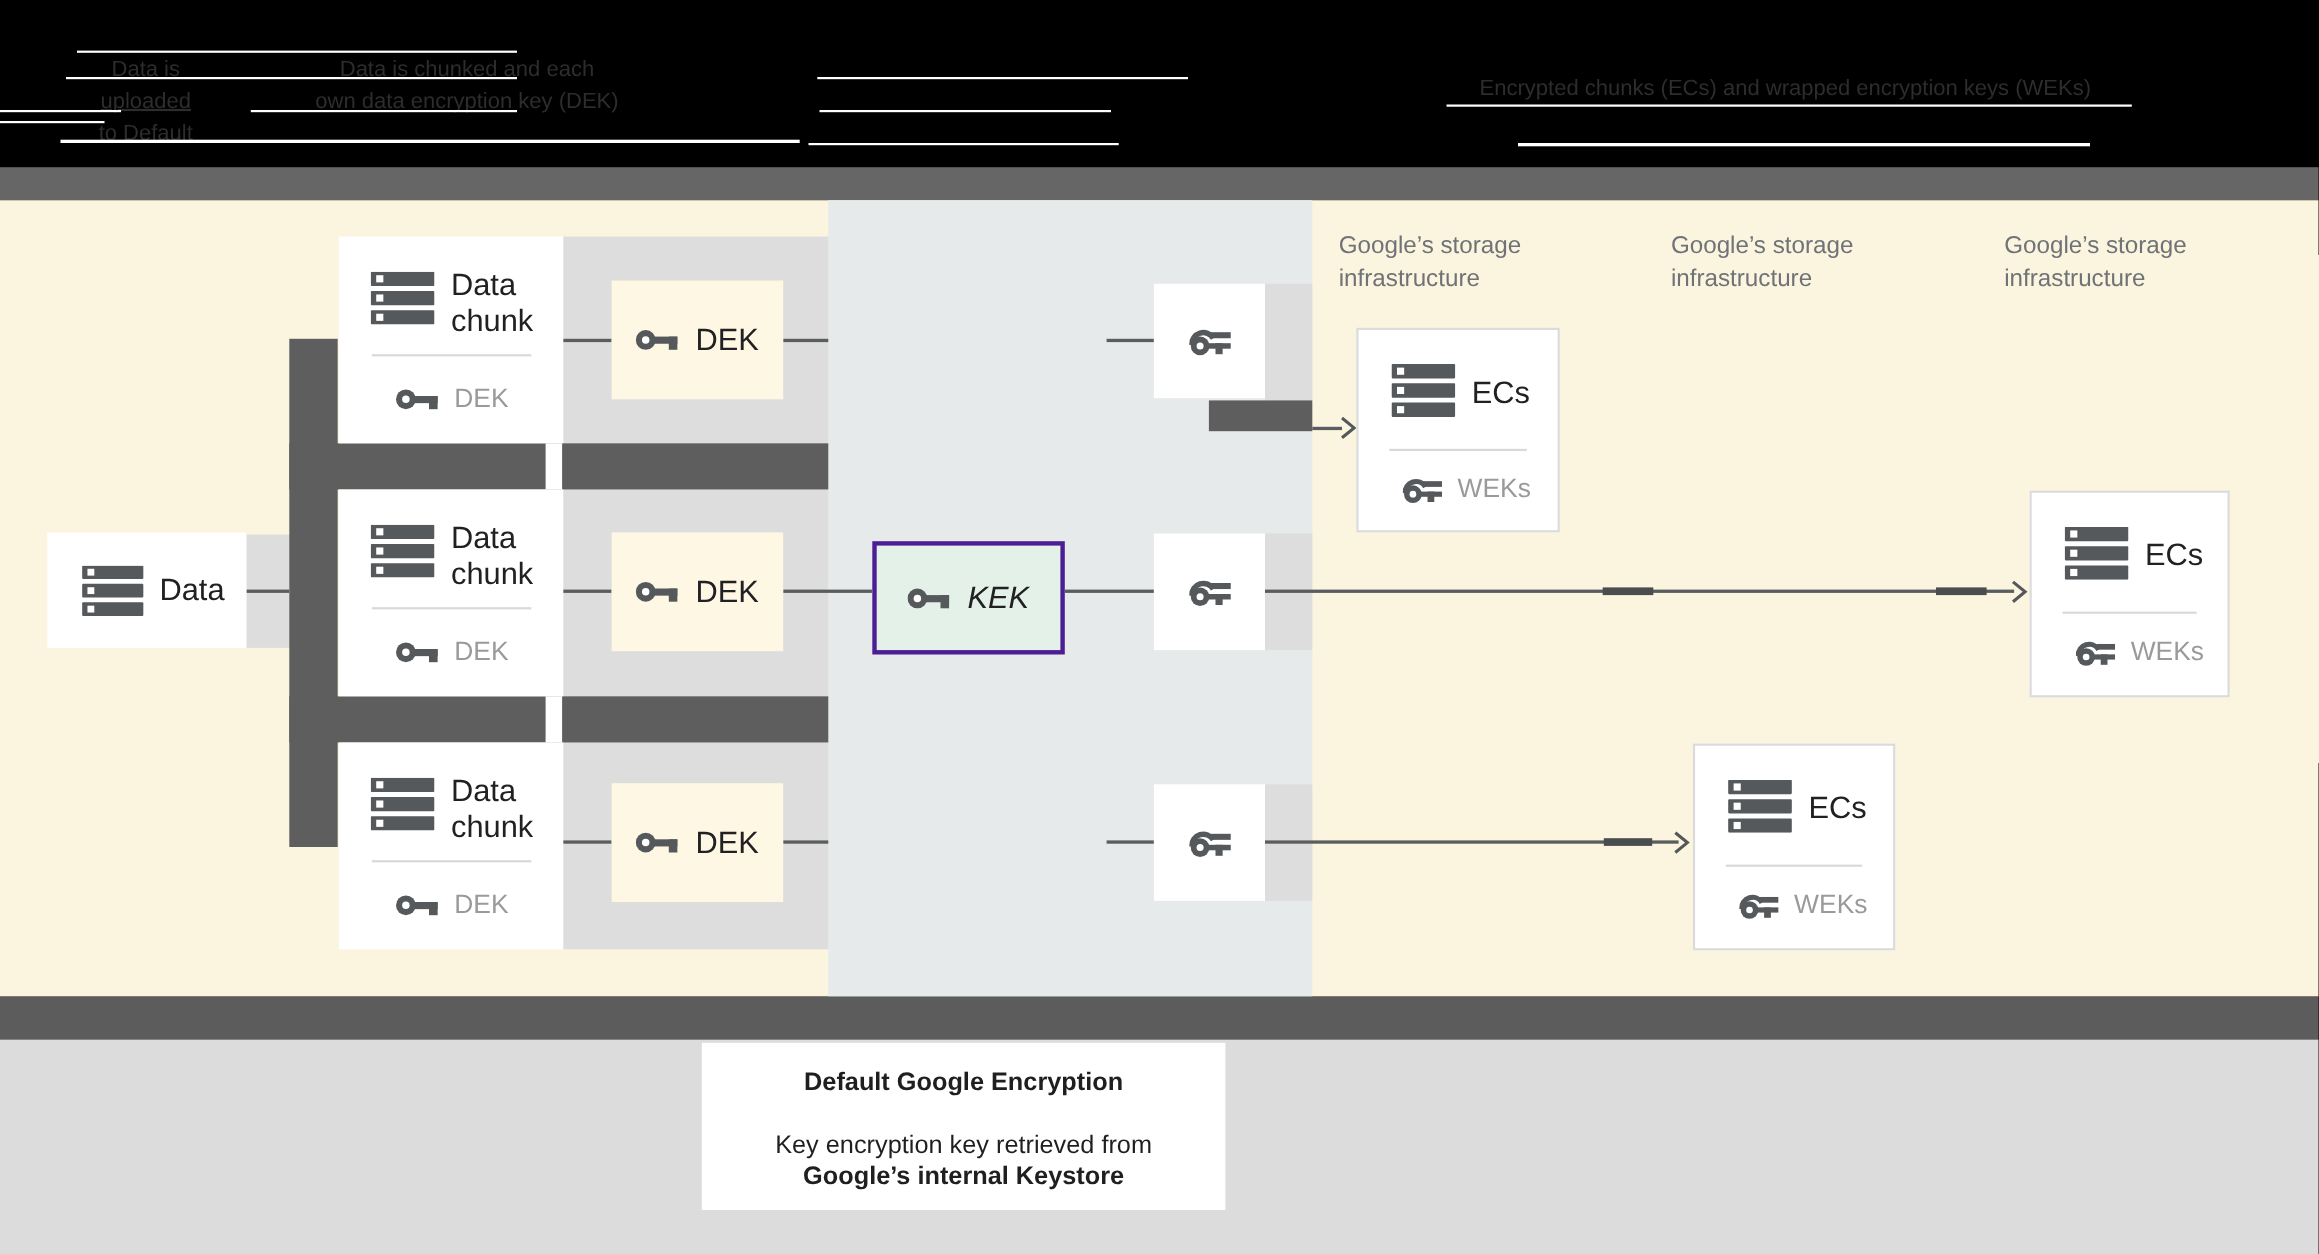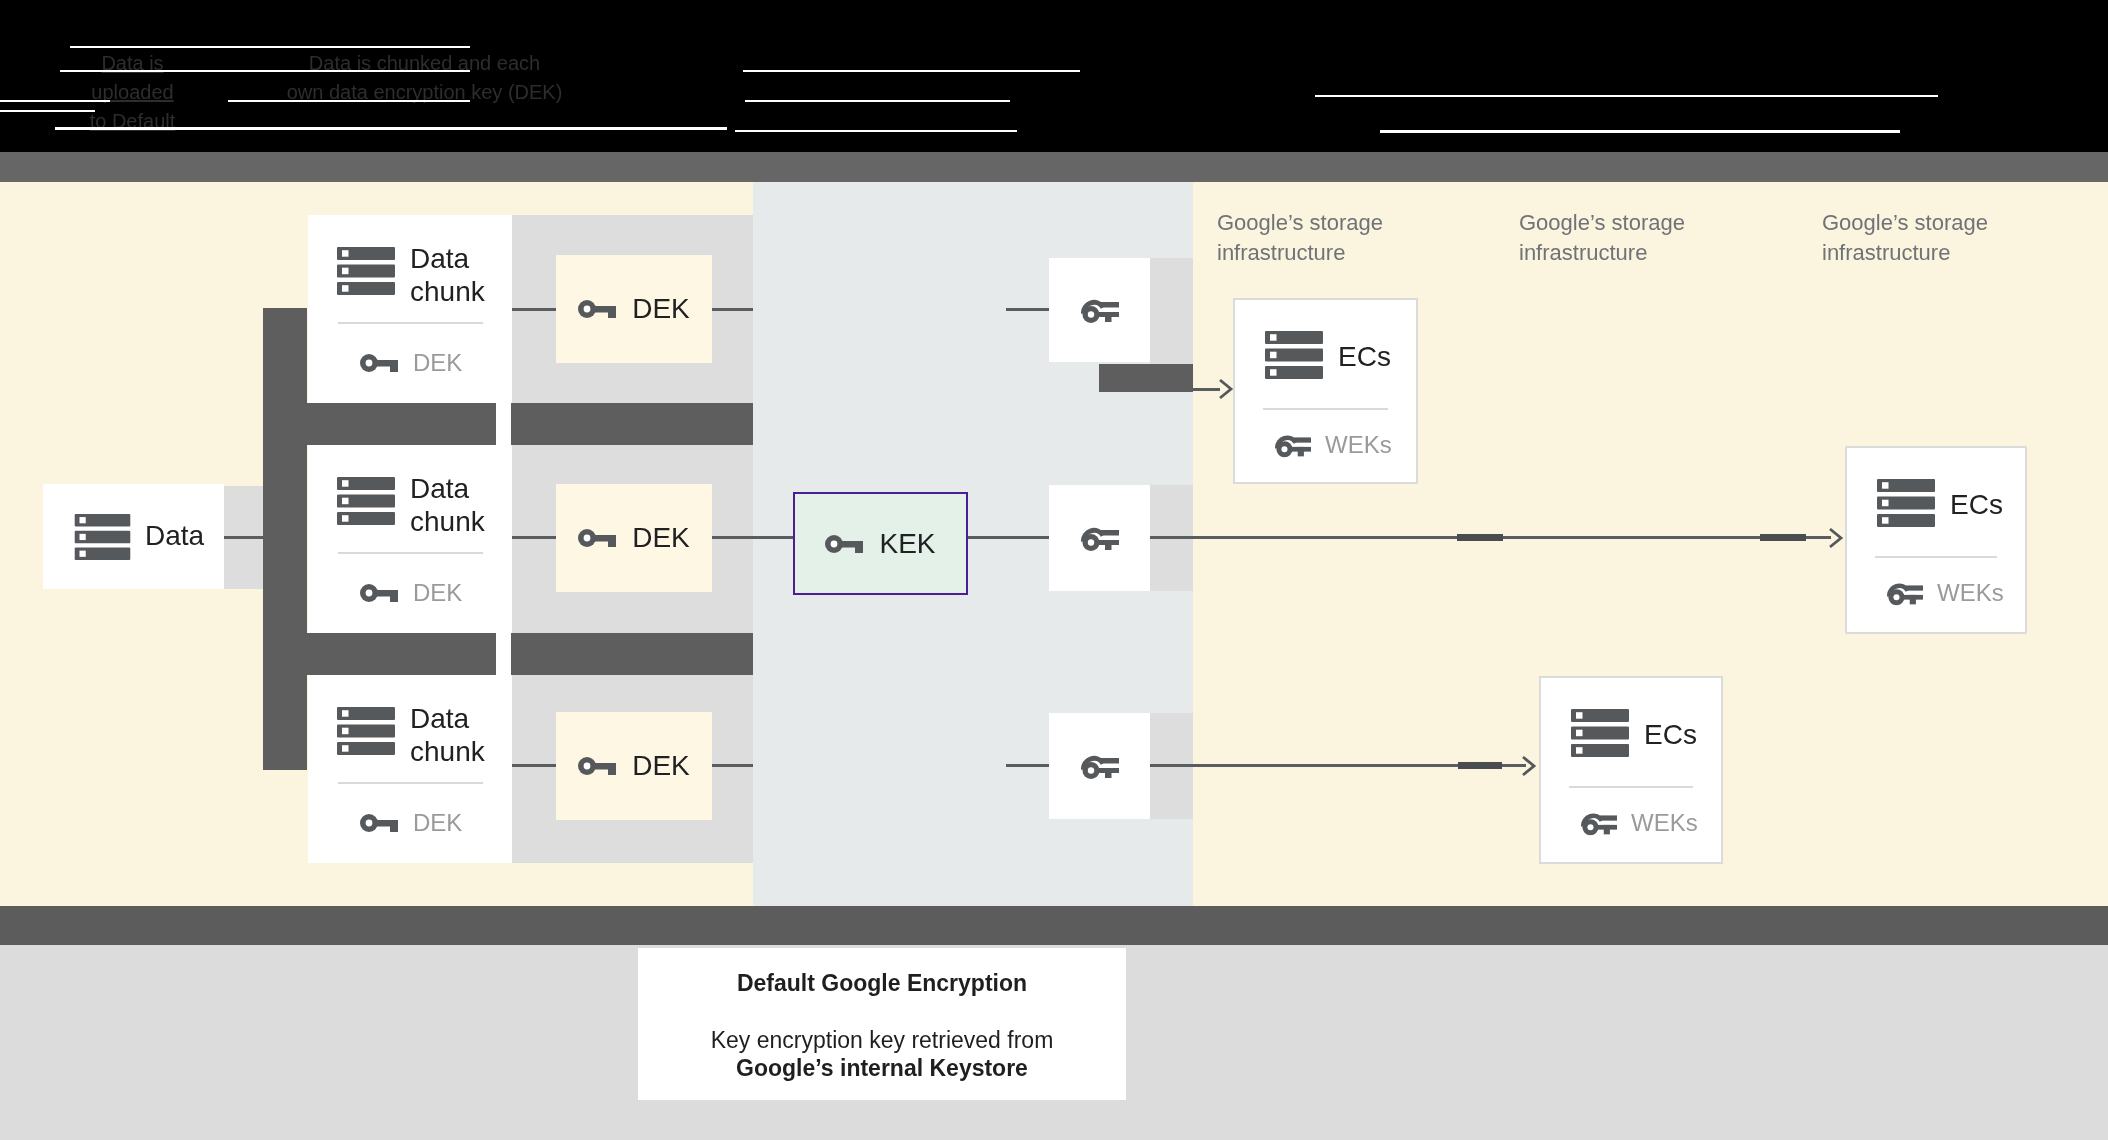--- a/index.html
+++ b/index.html
@@ -21,21 +21,21 @@
   .uline{background:#FFFFFF;height:2px;}
   
   .gband{background:#DDDDDD;}
   .dark{background:#5E5E5E;}
   .notch{background:#FFFFFF;}
   .thin{background:#5A5D60;height:3px;}
   .thick-seg{background:#4A4D50;height:7px;}
   
   .card{background:#FFFFFF;}
   .dek-card{background:#FEF7E3;display:flex;align-items:center;justify-content:center;gap:16px;}
-  .kek-card{background:#E4F1E9;border:2px solid #4c1d95;box-sizing:border-box;display:flex;align-items:center;justify-content:center;gap:16px;}
+  .kek-card{background:#E4F1E9;border:4px solid #4c1d95;box-sizing:border-box;display:flex;align-items:center;justify-content:center;gap:16px;font-style:italic;}
   .key-card{background:#FFFFFF;display:flex;align-items:center;justify-content:center;}
   .ecs-card{background:#FFFFFF;border:2px solid #DBDBDB;box-sizing:border-box;}
   .lbl-dark{color:#212124;font-size:28px;}
   .lbl-gray{color:#9A9A9A;font-size:24px;}
   .chunk-label{color:#212124;font-size:28px;line-height:33px;}
   .card-div{background:#D9D9D9;height:2px;}
   .row-flex{display:flex;align-items:center;}
   .storage-label{color:#6F7377;font-size:22px;line-height:30px;}
   
   .caption-card{background:#FFFFFF;text-align:center;color:#1F1F1F;}
@@ -95,20 +95,21 @@
   <div class="abs hcol" style="left:30px;top:49px;width:205px;text-decoration:underline;">
     <div>Data is</div>
     <div>uploaded</div>
     <div>to Default</div>
   </div>
   <div class="abs hcol" style="left:222px;top:49px;width:405px;">
     <div>Data is chunked and each</div>
     <div>own data encryption key (DEK)</div>
   </div>
   <div class="abs hcol hcol4" style="left:1268px;top:62px;width:710px;">
+    <div>Encrypted chunks (ECs) and wrapped encryption keys (WEKs)</div>
   </div>
 
   <div class="abs uline" style="left:70px;top:46px;width:400px;"></div>
   <div class="abs uline" style="left:60px;top:70px;width:410px;"></div>
   <div class="abs uline" style="left:0;top:100px;width:110px;"></div>
   <div class="abs uline" style="left:228px;top:100px;width:242px;"></div>
   <div class="abs uline" style="left:0;top:110px;width:95px;"></div>
   <div class="abs uline" style="left:55px;top:127px;width:672px;height:3px;"></div>
   <div class="abs uline" style="left:743px;top:70px;width:337px;"></div>
   <div class="abs uline" style="left:745px;top:100px;width:265px;"></div>
@@ -304,19 +305,19 @@
     <div class="abs lbl-dark" style="left:103px;top:41px;">ECs</div>
     <div class="abs card-div" style="left:28px;top:108px;width:124px;"></div>
     <div class="abs row-flex" style="left:40px;top:131px;gap:14px;">
       <svg width="36" height="26" viewBox="0 0 38 27">
           <use href="#sym-wrapped-key"></use>
         </svg>
       <span class="lbl-gray">WEKs</span>
     </div>
   </div>
 
-  <div class="abs caption-card" style="left:638px;top:948px;width:476px;height:152px;padding-left:12px;">
+  <div class="abs caption-card" style="left:638px;top:948px;width:476px;height:152px;">
     <div class="abs cap-title" style="left:0;top:22px;width:100%;">Default Google Encryption</div>
     <div class="abs cap-line" style="left:0;top:79px;width:100%;">Key encryption key retrieved from</div>
     <div class="abs cap-line-b" style="left:0;top:107px;width:100%;">Google’s internal Keystore</div>
   </div>
 
 </div>
 
 </body></html>

